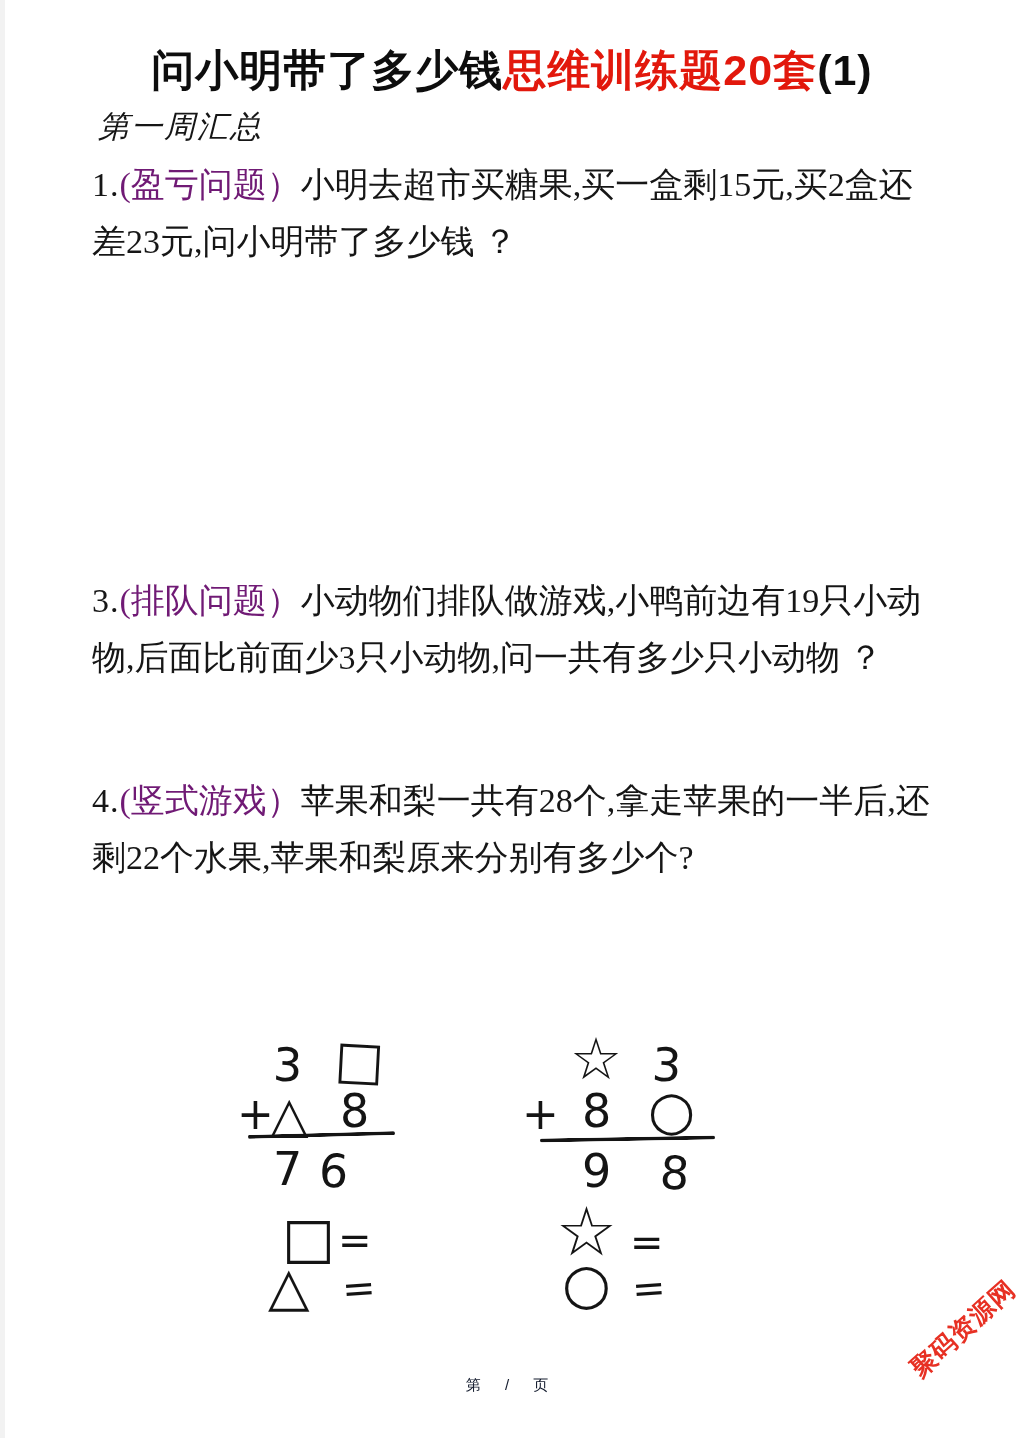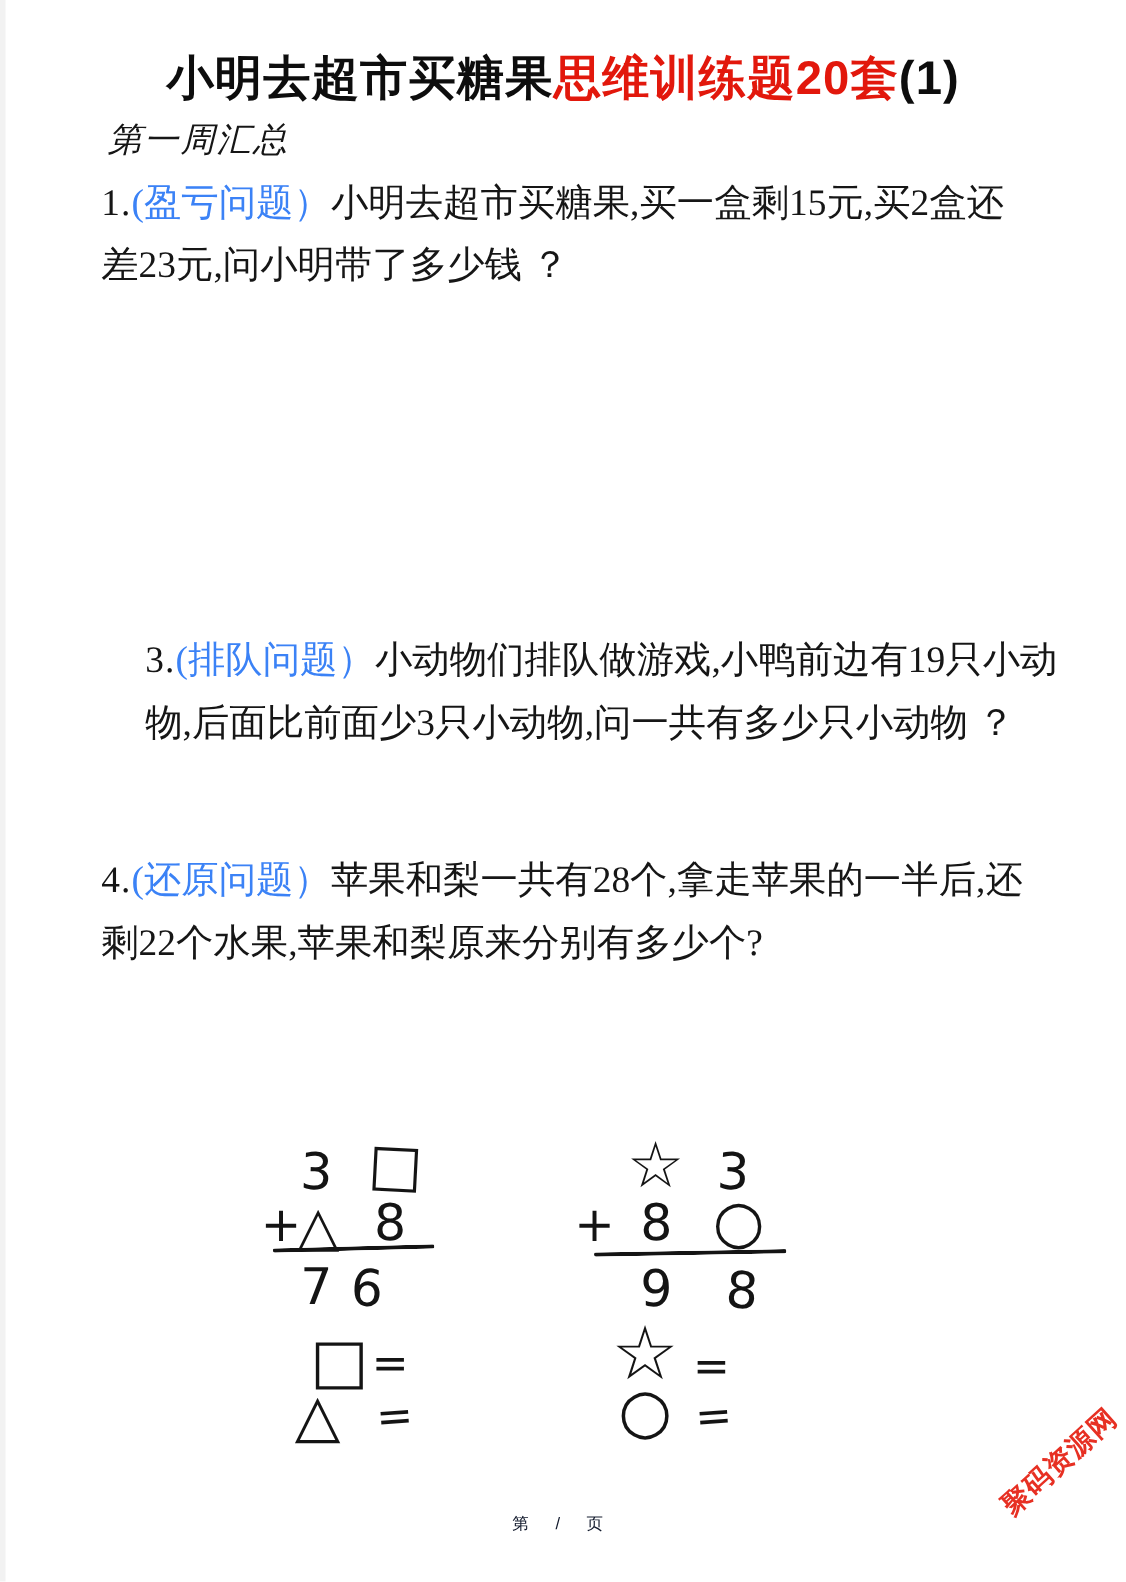--- a/index.html
+++ b/index.html
@@ -24,24 +24,24 @@
   .subtitle {
     position:absolute; left:98px; top:106px;
     font-size:31px; letter-spacing:2px;font-style:italic;
   }
   .problem {
     position:absolute; left:92px; width:852px;
     font-size:34px; line-height:57px;
     text-align:left;
   }
   .problem .num { letter-spacing:1px; }
-  .problem .cat { color:#3b82f6; }
+  .problem .cat { color:#701a75; }
   .p1 { top:156px; }
   .p2 { top:352px; }
-  .p3 { top:572px;margin-left:40px; }
+  .p3 { top:572px; }
   .p4 { top:772px; }
   .p5 { top:956px; }
 
   .hand { font-family:"DejaVu Sans", sans-serif; color:#141414; }
   .calc span { position:absolute; line-height:1; }
   .sum-line {
     position:absolute; height:0;
     border-bottom:4px solid #141414; border-radius:2px;
   }
   .ans { position:absolute; line-height:1; }
@@ -59,36 +59,36 @@
     font-size:15px; color:#0f172a; letter-spacing:10px;
   }
 </style>
 </head>
 <body>
 
 <div class="page">
   <div class="scan-edge"></div>
 
   <div class="title">
-    <span>小明去超市买糖果</span><span class="red">思维训练题20套</span><span class="suffix">(1)</span>
+    <span>问小明带了多少钱</span><span class="red">思维训练题20套</span><span class="suffix">(1)</span>
   </div>
 
   <div class="subtitle">第一周汇总</div>
 
   <div class="problem p1">
     <span class="num">1.</span><span class="cat">(盈亏问题）</span><span>小明去超市买糖果,买一盒剩15元,买2盒还差23元,问小明带了多少钱 ？</span>
   </div>
 
 
   <div class="problem p3">
     <span class="num">3.</span><span class="cat">(排队问题）</span><span>小动物们排队做游戏,小鸭前边有19只小动物,后面比前面少3只小动物,问一共有多少只小动物 ？</span>
   </div>
 
   <div class="problem p4">
-    <span class="num">4.</span><span class="cat">(还原问题）</span><span>苹果和梨一共有28个,拿走苹果的一半后,还剩22个水果,苹果和梨原来分别有多少个?</span>
+    <span class="num">4.</span><span class="cat">(竖式游戏）</span><span>苹果和梨一共有28个,拿走苹果的一半后,还剩22个水果,苹果和梨原来分别有多少个?</span>
   </div>
 
 
   <div class="calc hand" style="position:absolute; left:185px; top:1032px; width:225px; height:165px;">
     <span style="left:88px; top:10px; font-size:46px; transform:rotate(2deg);">3</span>
     <span style="left:150px; top:2px; font-size:52px; transform:rotate(3deg);">□</span>
     <span style="left:52px; top:60px; font-size:44px;">+</span>
     <span style="left:85px; top:58px; font-size:50px;">△</span>
     <span style="left:155px; top:56px; font-size:46px;">8</span>
     <div class="sum-line" style="left:63px; top:101px; width:147px; transform:rotate(-1.5deg);"></div>

